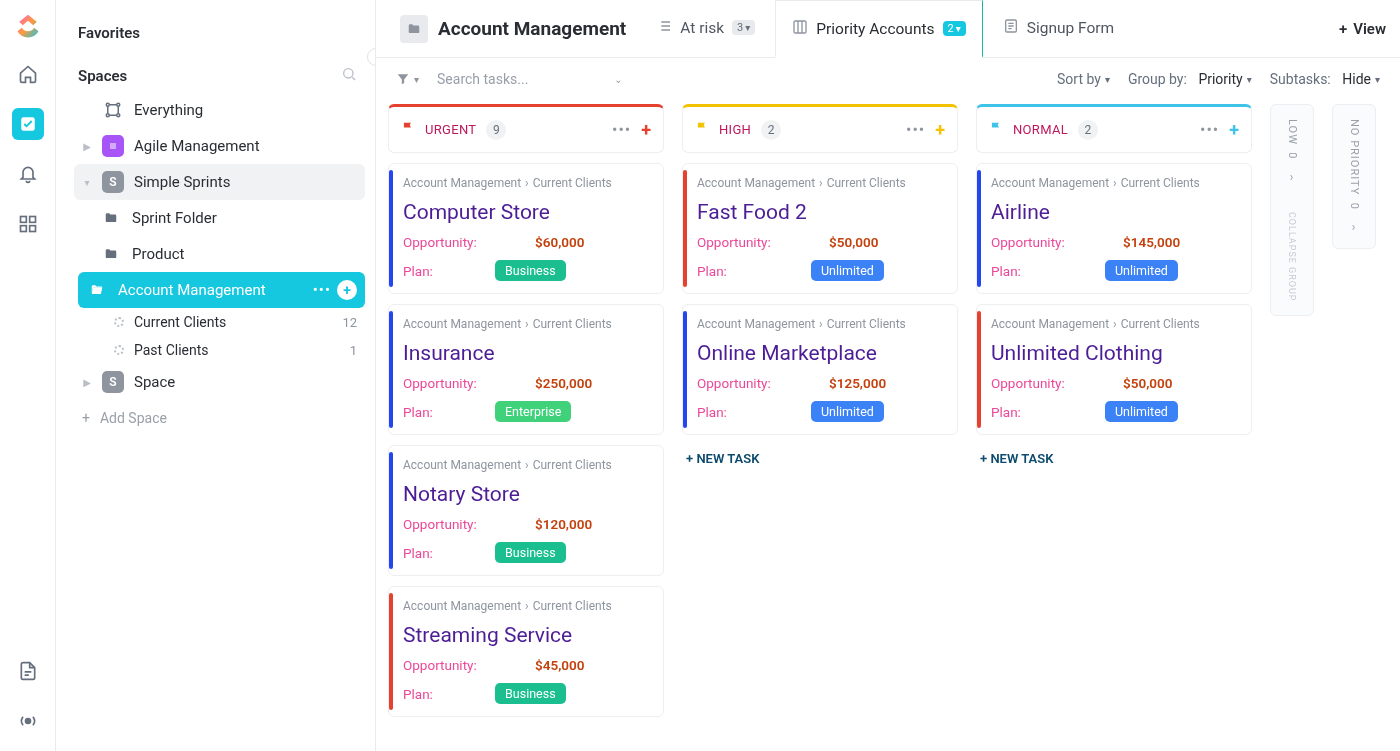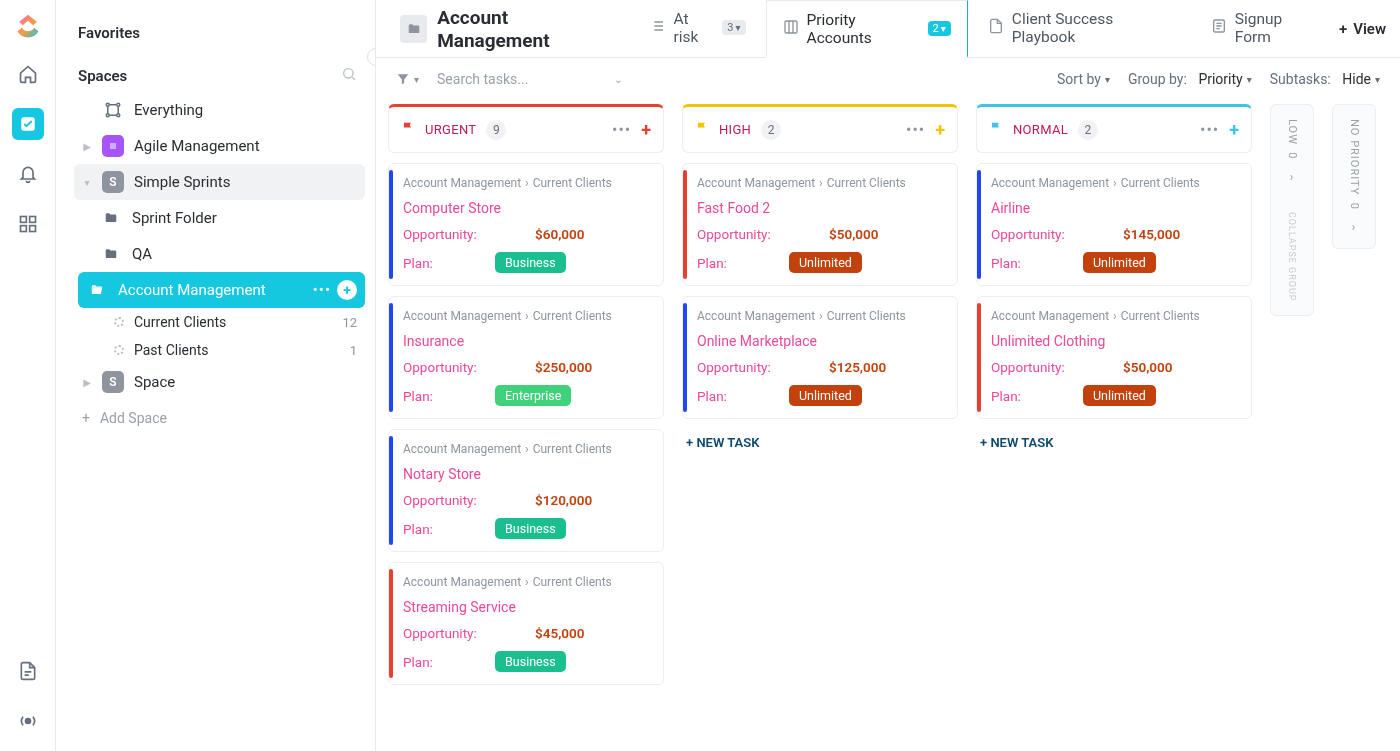--- a/index.html
+++ b/index.html
@@ -70,26 +70,26 @@
   .col-header .right { margin-left:auto; display:flex; align-items:center; gap:10px;}
   .dots { color:#8e959f; font-size:16px; letter-spacing:1px; cursor:pointer;}
   .plus { font-size:18px; font-weight:700; cursor:pointer;}
   .plus.red { color:#e5412e;} .plus.yellow { color:#f3c200;} .plus.blue { color:#3fc3e8;}
   .flag { width:14px; height:14px;}
 
   .card { background:#fff; border:1px solid #eceef1; border-radius:6px; padding:12px 14px 12px 14px; position:relative; display:flex; flex-direction:column; gap:10px;}
   .card .stripe { position:absolute; left:0; top:6px; bottom:6px; width:4px; border-radius:3px;}
   .stripe.blue { background:#2346f1;} .stripe.red { background:#e5412e;}
   .crumb { font-size:12px; color:#8e959f; display:flex; align-items:center; gap:4px;}
-  .card-title { font-size:14px; color:#ec4899;}
+  .card-title { font-size:21px; color:#4c1d95;}
   .row { display:flex; align-items:center; font-size:13.5px;}
   .row .lbl { width:92px; color:#ec4899;}
   .row .val { font-weight:600; color:#c2410c;margin-left:40px;}
   .plan-badge { padding:3px 10px; border-radius:5px; font-size:12.5px; color:#fff;}
-  .plan-business { background:#1bbf8f;} .plan-unlimited { background:#c2410c;} .plan-enterprise { background:#3fd27b;}
+  .plan-business { background:#1bbf8f;} .plan-unlimited { background:#3b82f6;margin-left:22px;} .plan-enterprise { background:#3fd27b;}
   .new-task { color:#0c4a6e; font-size:13px; font-weight:600; padding:6px 4px; cursor:pointer;}
 
   
   .collapsed-col { width:44px; flex:0 0 44px; background:#fafbfc; border:1px solid #eceef1; border-radius:6px; padding:14px 0; display:flex; flex-direction:column; align-items:center; gap:10px; color:#9aa0aa; font-size:11px; letter-spacing:1px; margin-top:0px;}
   .collapsed-col .vlabel { writing-mode:vertical-rl; text-orientation:mixed;}
   .collapsed-col .chev { font-size:12px;}
   .collapsed-col .vlabel2 { writing-mode:vertical-rl; font-size:9px; color:#c4c9d1; margin-top:18px;}
   .ellipsis-btn { color:#fff; letter-spacing:1px;}
   .plus-circle { width:20px; height:20px; background:#fff; color:#16c7e0; border-radius:50%; display:flex; align-items:center; justify-content:center; font-size:14px; font-weight:700;}
   .column .scroll { overflow-y:auto; display:flex; flex-direction:column; gap:10px; max-height:630px;}
@@ -203,21 +203,21 @@
           </svg>
         </span>
       <span>Sprint Folder</span>
     </div>
     <div class="tree-item" style="padding-left:26px">
       <span class="ico">
           <svg class="folder-ico" viewBox="0 0 24 24" fill="currentColor">
             <path d="M3 6a2 2 0 0 1 2-2h4l2 2h8a2 2 0 0 1 2 2v9a2 2 0 0 1-2 2H5a2 2 0 0 1-2-2z"></path>
           </svg>
         </span>
-      <span>QA</span>
+      <span>Product</span>
     </div>
 
     <div class="tree-item account-mgt" style="margin-left:4px">
       <span class="ico">
           <svg class="folder-ico" viewBox="0 0 24 24" fill="currentColor">
             <path d="M3 6a2 2 0 0 1 2-2h4l2 2h8a2 2 0 0 1 2 2H5l-2 9z"></path>
             <path d="M3 17l2-9h16l-2 9a2 2 0 0 1-2 2H5a2 2 0 0 1-2-2z"></path>
           </svg>
         </span>
       <span>Account Management</span>
@@ -278,27 +278,20 @@
               <rect x="3" y="3" width="18" height="18" rx="2"></rect>
               <path d="M9 3v18M15 3v18"></path>
             </svg></span>
         <span>Priority Accounts</span>
         <span class="mini-badge">
             <span>2</span>
             <span class="caret">▾</span>
           </span>
       </div>
 
-      <div class="tab">
-        <span class="tab-ico"><svg width="16" height="16" viewBox="0 0 24 24" fill="none" stroke="currentColor" stroke-width="2">
-              <path d="M14 2H6a2 2 0 0 0-2 2v16a2 2 0 0 0 2 2h12a2 2 0 0 0 2-2V8z"></path>
-              <path d="M14 2v6h6"></path>
-            </svg></span>
-        <span>Client Success Playbook</span>
-      </div>
 
       <div class="tab">
         <span class="tab-ico"><svg width="16" height="16" viewBox="0 0 24 24" fill="none" stroke="currentColor" stroke-width="2">
               <rect x="4" y="3" width="16" height="18" rx="2"></rect>
               <path d="M8 8h8M8 12h8M8 16h5"></path>
             </svg></span>
         <span>Signup Form</span>
       </div>
 
       <div class="view-btn">

